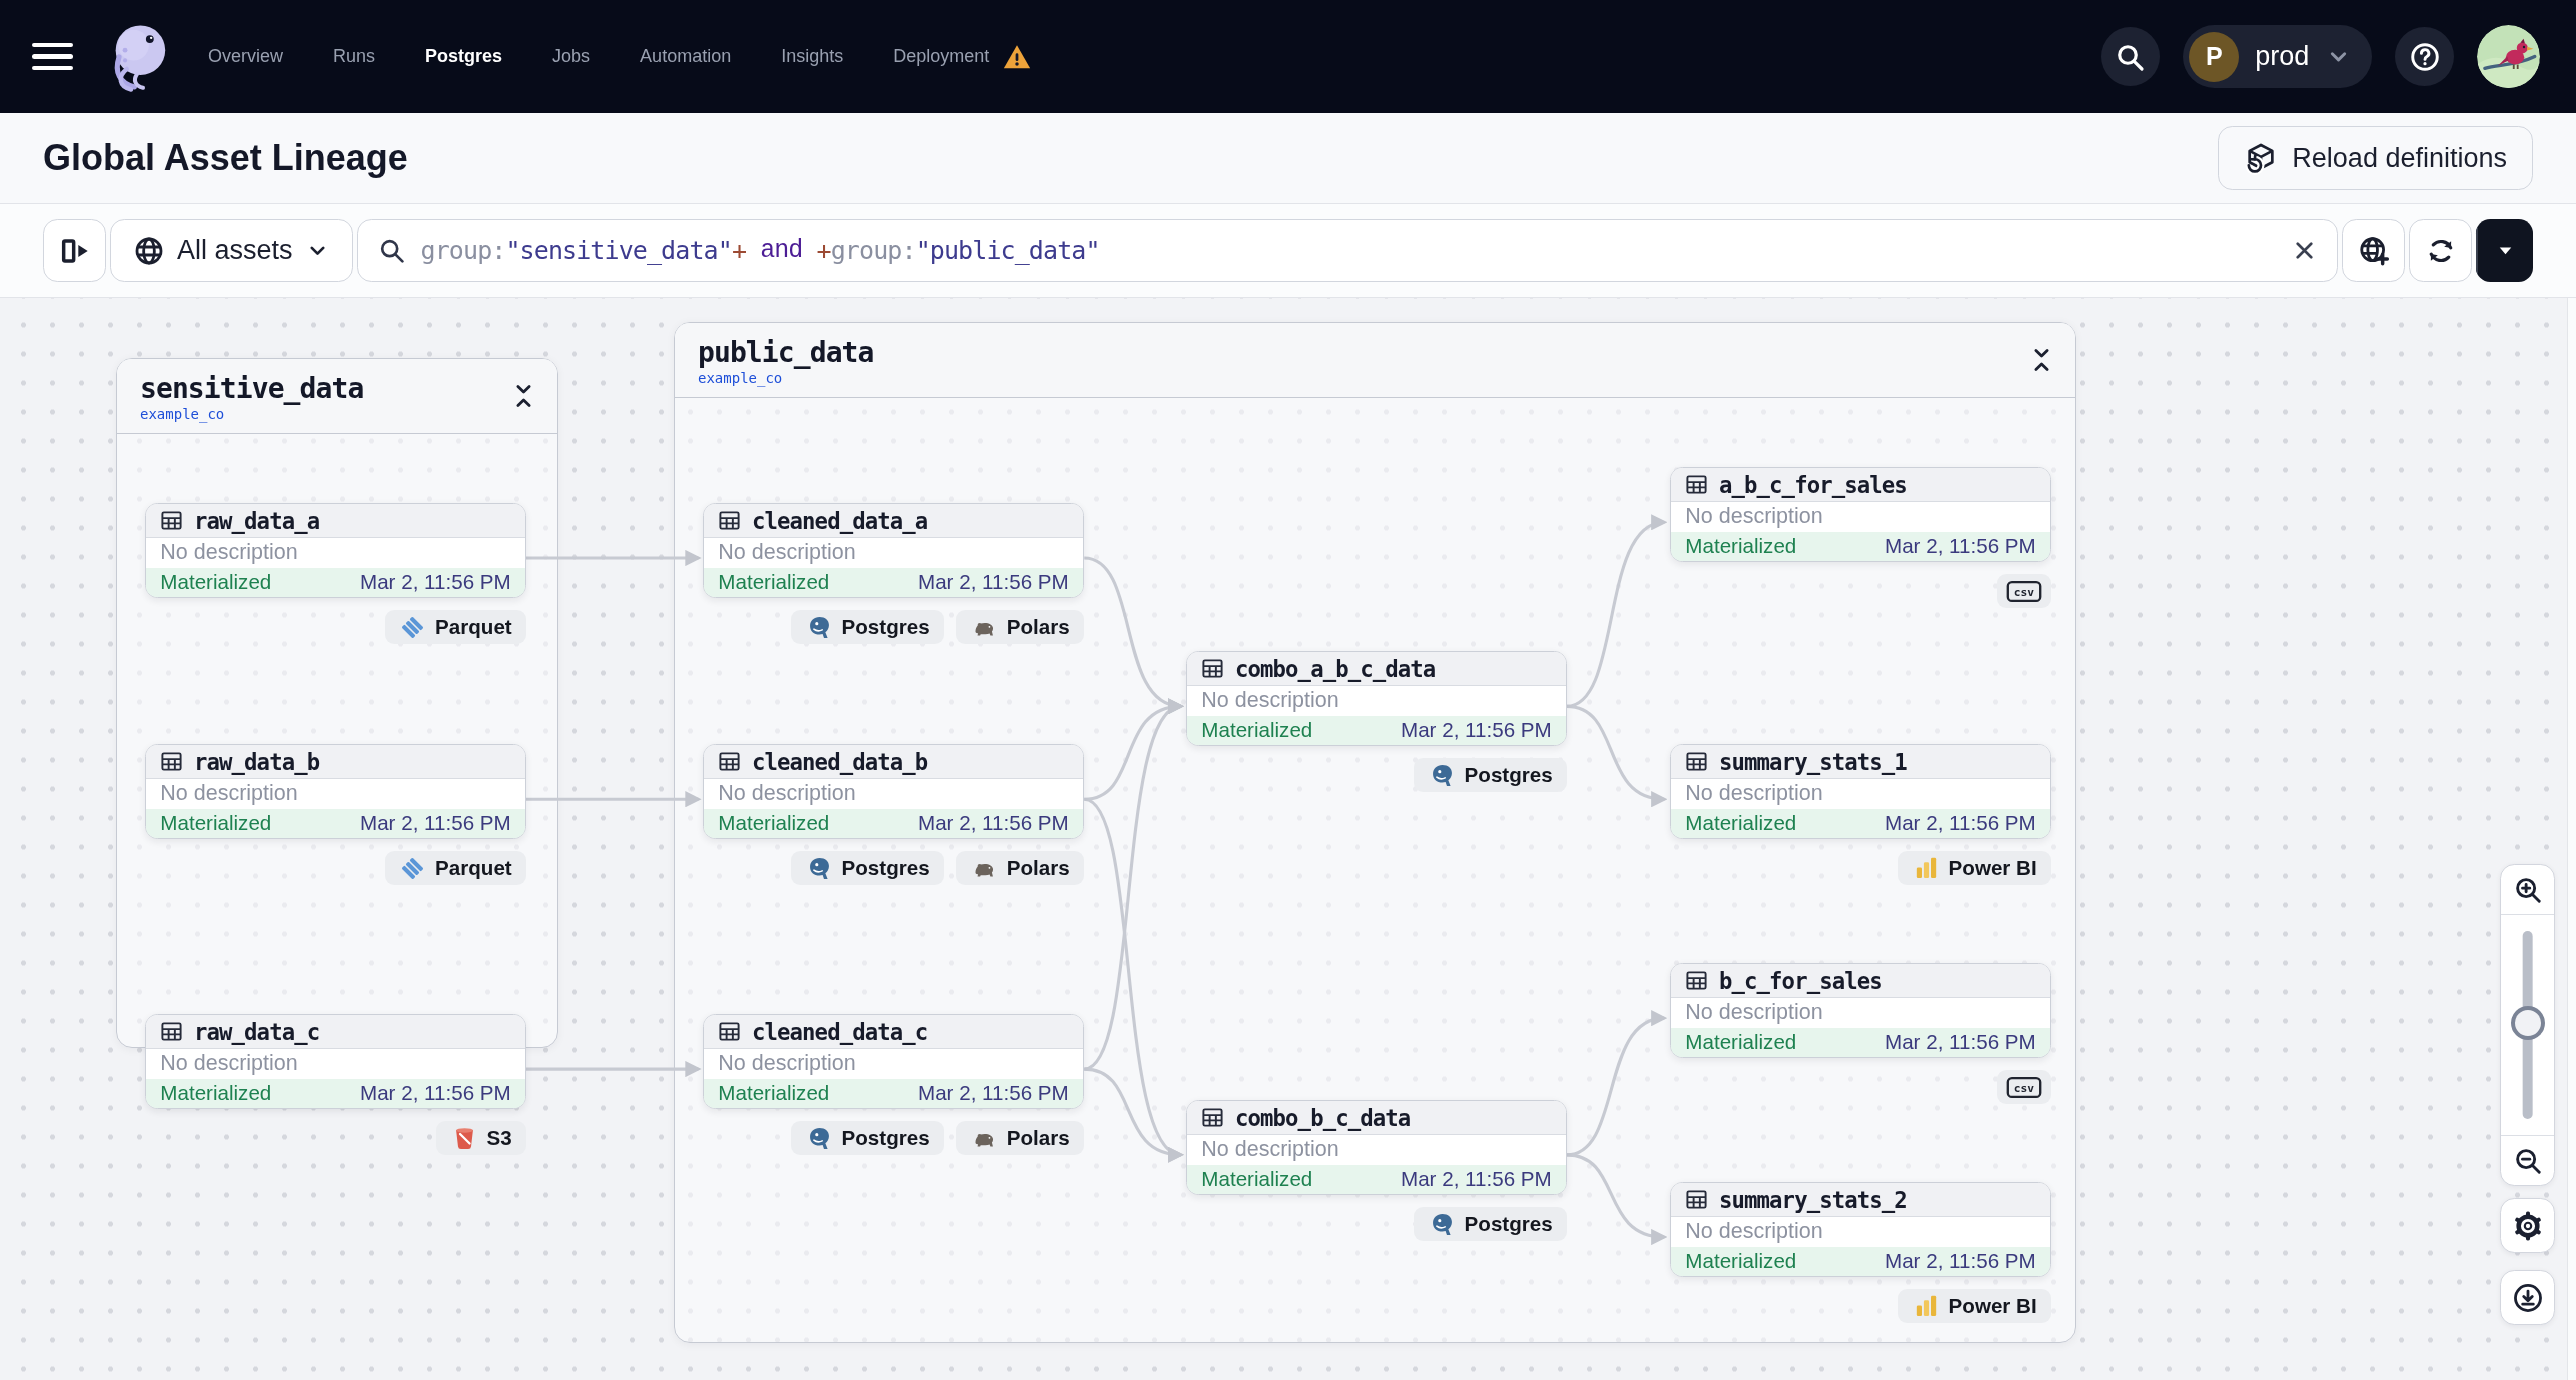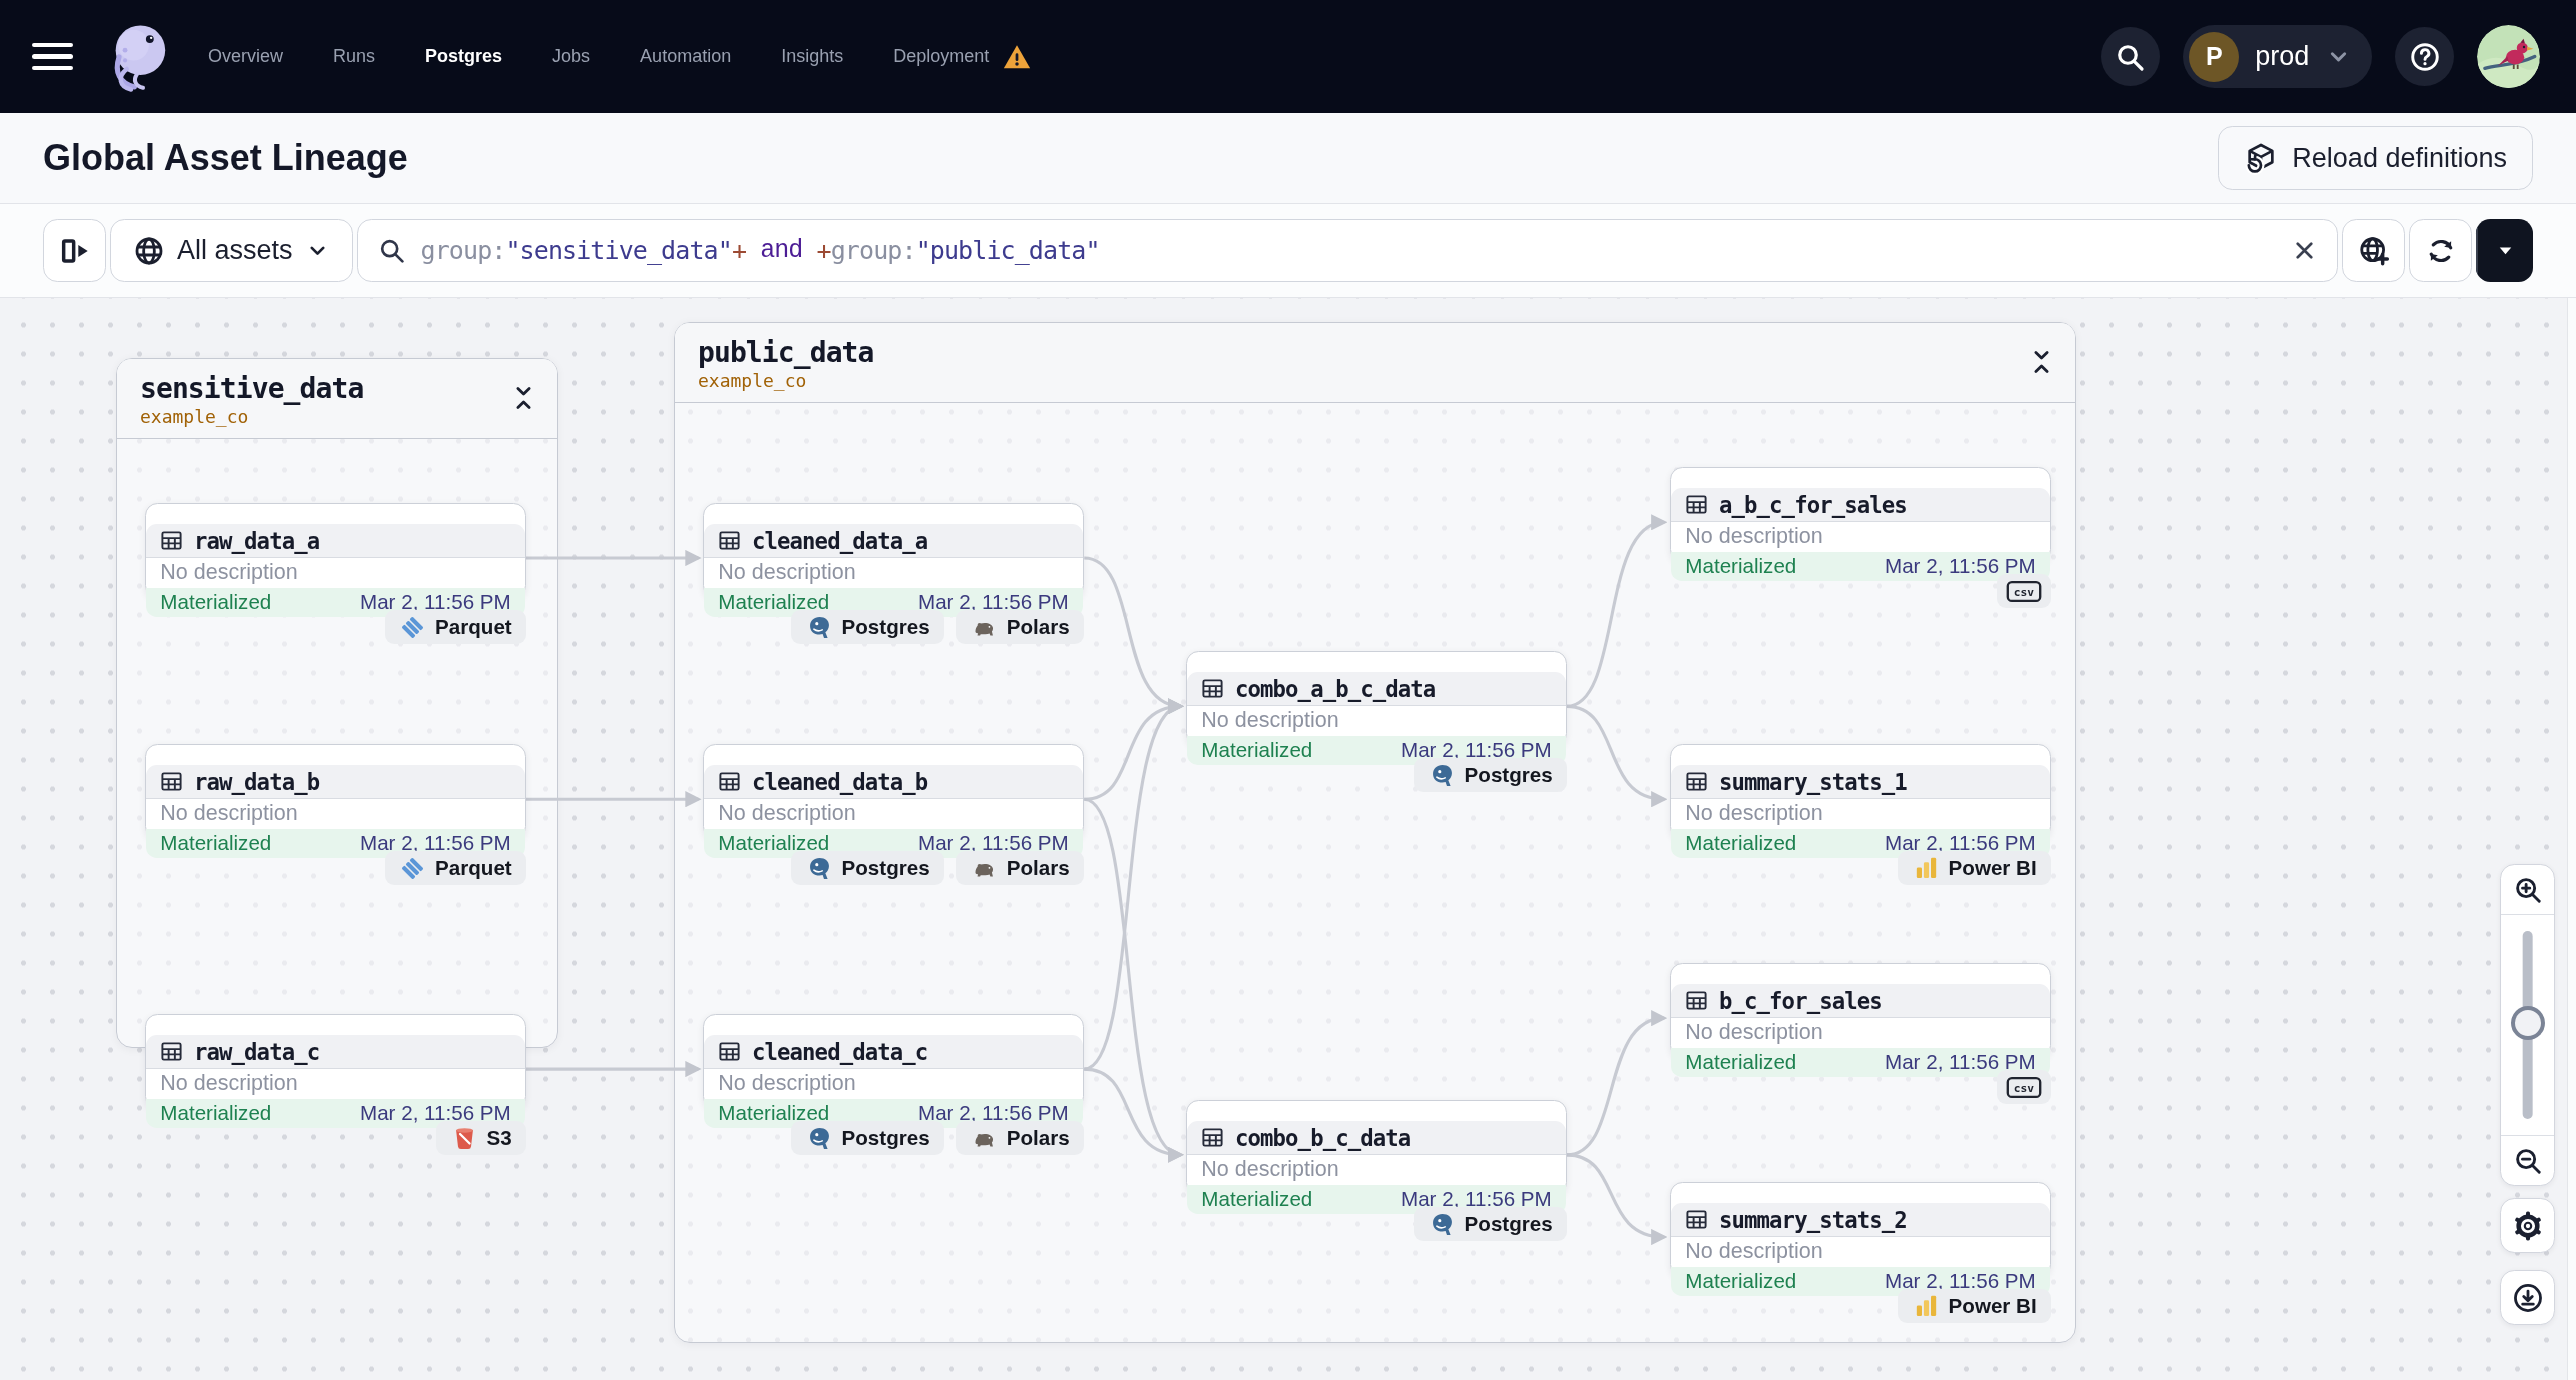--- a/index.html
+++ b/index.html
@@ -57,29 +57,29 @@
   
   .graph { position: relative; height: 1082px; overflow: hidden;
            background-color: #f2f3f6;
            background-image: radial-gradient(circle, #d5d7dd 2.3px, transparent 2.4px);
            background-size: 29px 29px; background-position: 9px 12.5px; }
   .right-gutter { position: absolute; top: 0; right: 0; width: 9px; height: 100%; background: #fafbfc; border-left: 1.8px solid #e3e5e9; z-index: 6; }
 
   .group-box { position: absolute; border: 1.8px solid #c6cad3; border-radius: 16px; background: rgba(251,251,253,0.55); box-shadow: 0 1.8px 9px rgba(20,24,40,0.05); z-index: 1; }
   .group-header { position: relative; border-bottom: 1.8px solid #c6cad3; background: #f6f7f9; border-radius: 14.3px 14.3px 0 0; padding: 12.5px 23px 10.7px; }
   .group-title { font-family: "DejaVu Sans Mono", monospace; font-weight: 700; font-size: 28px; color: #141828; letter-spacing: -0.9px; }
-  .group-sub { font-family: "DejaVu Sans Mono", monospace; font-size: 18px; color: #a16207; margin-top: 1.8px; }
+  .group-sub { font-family: "DejaVu Sans Mono", monospace; font-size: 14px; color: #1d4ed8; margin-top: 1.8px; }
   .collapse-icon { position: absolute; top: 50%; right: 19.7px; transform: translateY(-50%); cursor: pointer; color: #1b2030; }
   .collapse-icon svg { width: 27px; height: 27px; }
 
   #edge-layer { position: absolute; inset: 0; z-index: 2; pointer-events: none; }
   #edge-layer path.edge { fill: none; stroke: #c7cad2; stroke-width: 3.5; }
 
   .asset-node { position: absolute; width: 381px; height: 95px; border: 1.8px solid #ccd0d8; border-radius: 12.5px; background: #fff; box-shadow: 0 2.7px 7.2px rgba(20,24,40,0.08); z-index: 3; cursor: pointer; }
-  .node-header { height: 34px; background: #f0f1f4; border-bottom: 0.9px solid #d9dce2; border-radius: 10.7px 10.7px 0 0; display: flex; align-items: center; gap: 10.7px; padding: 0 14.3px; margin-top: 20px; }
+  .node-header { height: 34px; background: #f0f1f4; border-bottom: 0.9px solid #d9dce2; border-radius: 10.7px 10.7px 0 0; display: flex; align-items: center; gap: 10.7px; padding: 0 14.3px; }
   .node-icon { color: #262b3a; display: flex; }
   .node-icon svg { width: 23px; height: 23px; }
   .node-title { font-family: "DejaVu Sans Mono", monospace; font-weight: 700; font-size: 22.3px; color: #171b2a; letter-spacing: -0.9px; }
   .node-desc { height: 29.5px; display: flex; align-items: center; padding: 0 14.3px; font-size: 21.5px; color: #8d92a0; }
   .node-status { height: 29.5px; background: #e7f5ed; border-radius: 0 0 10.7px 10.7px; display: flex; align-items: center; justify-content: space-between; padding: 0 14.3px; font-size: 20.6px; }
   .status-label { color: #1e8150; }
   .status-time { color: #3b3a7e; }
 
   .badge-row { position: absolute; display: flex; justify-content: flex-end; gap: 12.5px; z-index: 3; }
   .badge { height: 34px; background: #ebedf0; border-radius: 9px; display: flex; align-items: center; gap: 9px; padding: 0 14.3px; font-size: 20.6px; font-weight: 700; color: #14171f; cursor: pointer; }

